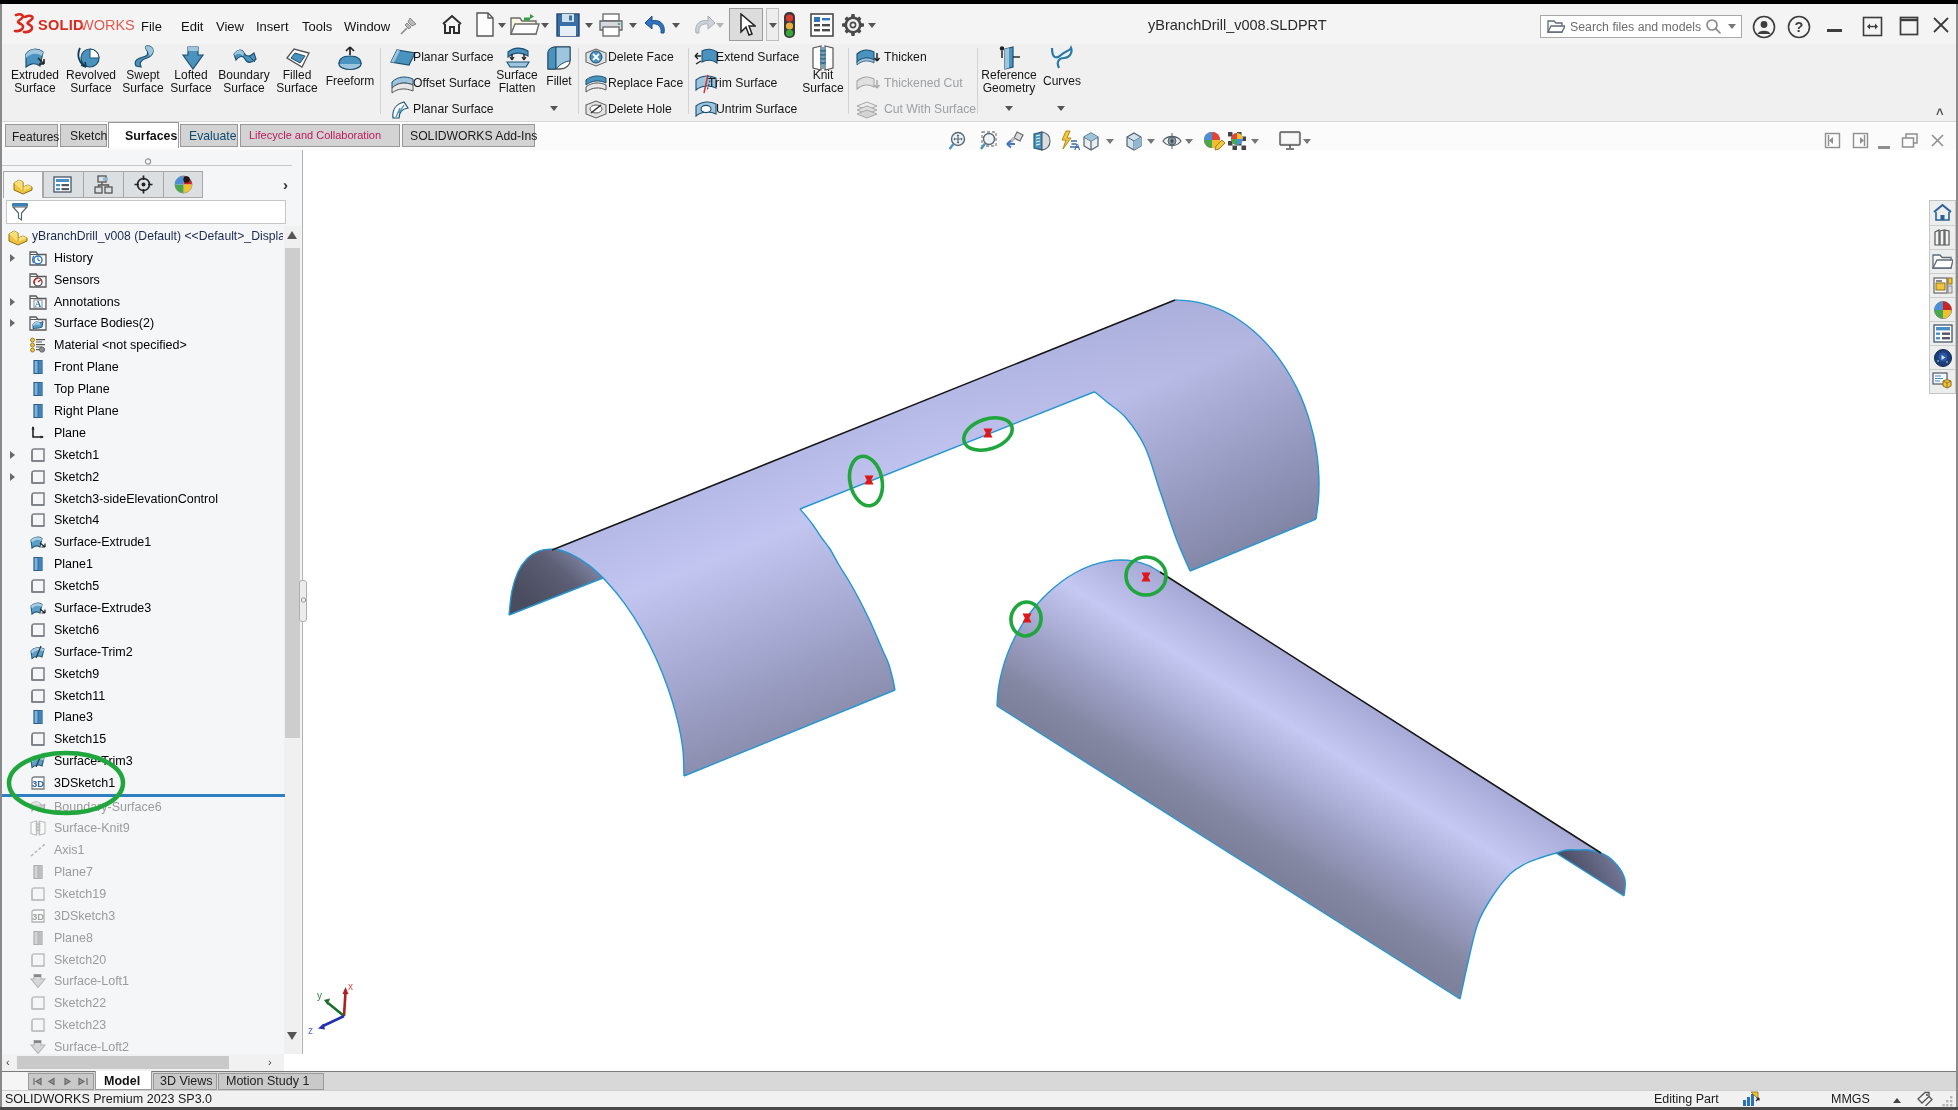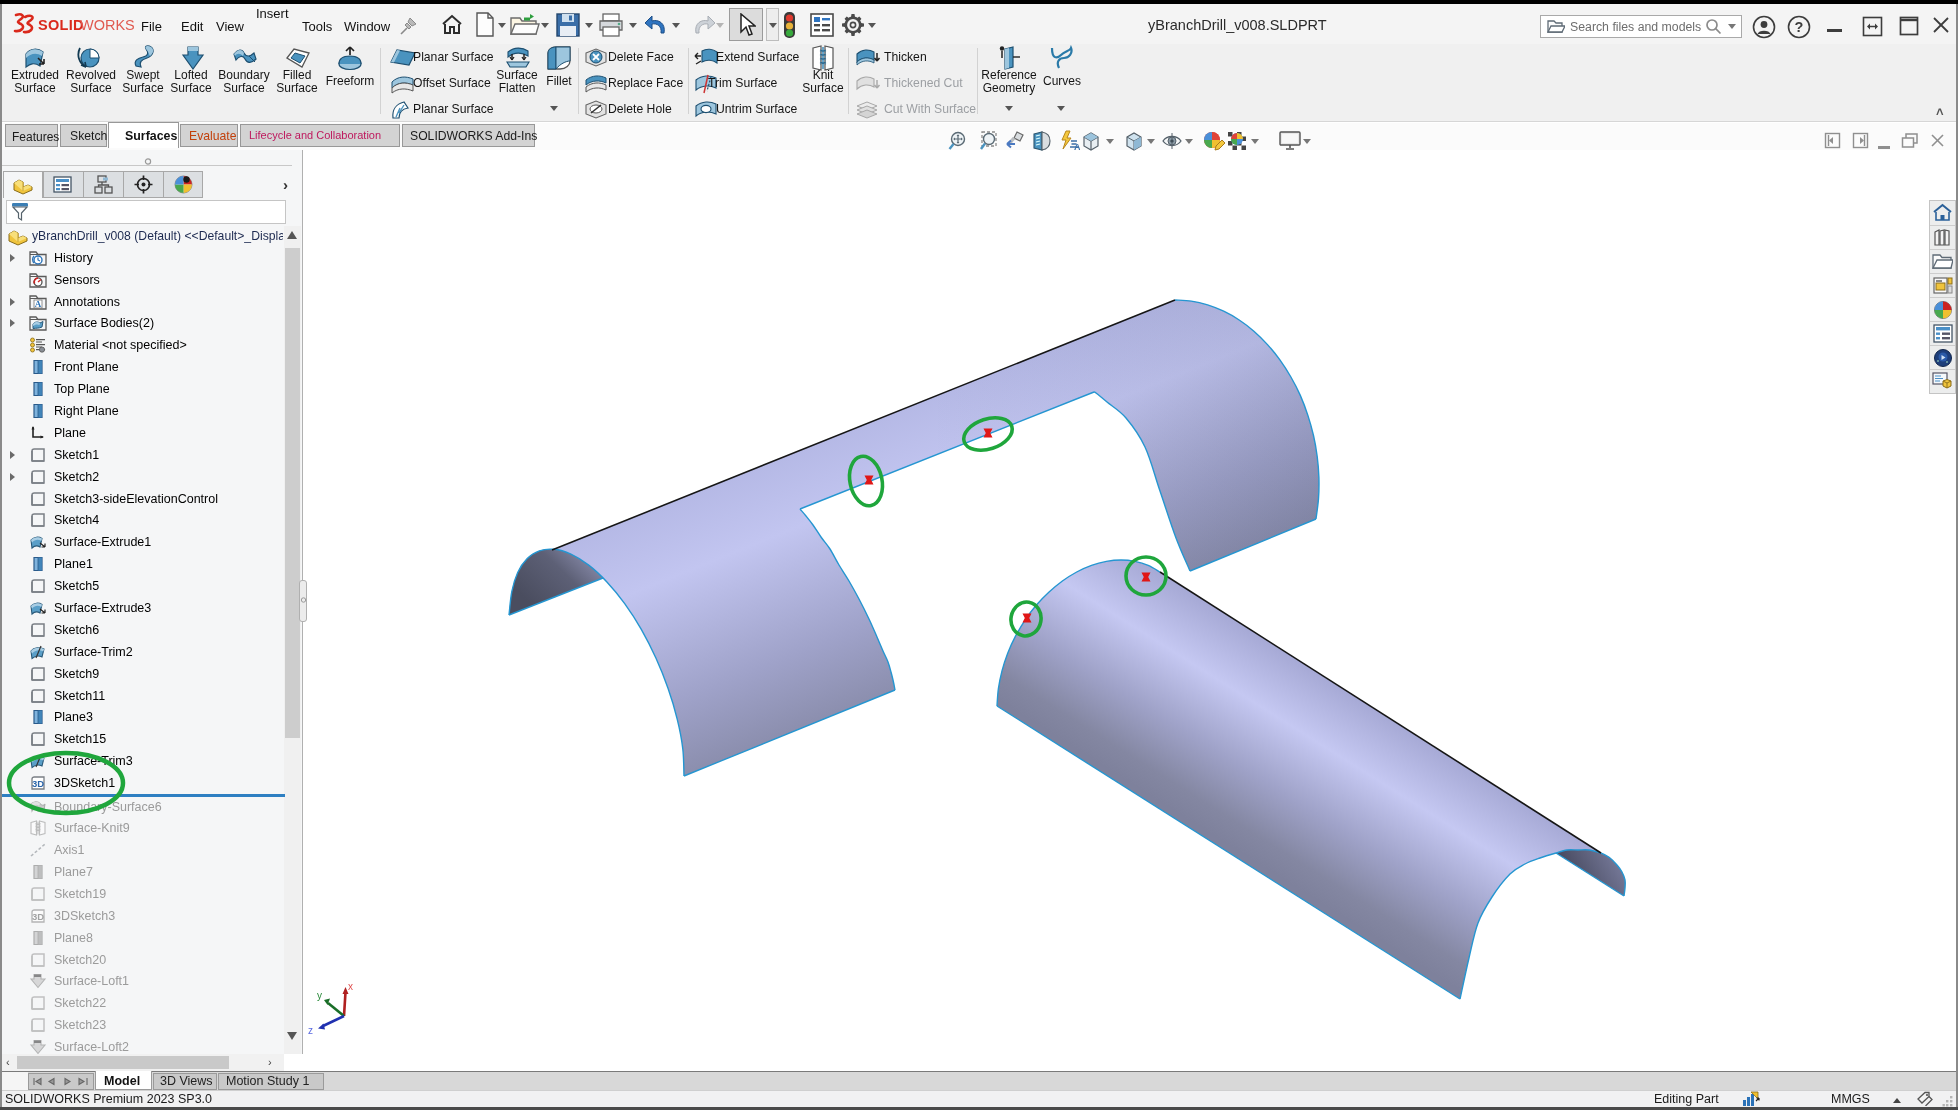--- a/index.html
+++ b/index.html
@@ -30,21 +30,21 @@
 <path d="M8,4 C14,2 17,5 13,8 C9,11 9,11 13,13 C18,16 13,21 7,20"></path>
 <path d="M17,6 C23,3 27,6 23,9 C19,12 18,12 22,14 C27,17 22,22 16,21"></path>
 </g>
 <text x="30" y="19" font-family="Liberation Sans" font-weight="bold" font-size="14.5" fill="#da291c" letter-spacing="0.3">SOLID</text>
 <text x="72" y="19" font-family="Liberation Sans" font-weight="normal" font-size="14.5" fill="#e05a50">WORKS</text>
 </svg>
 
 <div class="t mnu" style="left:141px;top:19px">File</div>
 <div class="t mnu" style="left:181px;top:19px">Edit</div>
 <div class="t mnu" style="left:216px;top:19px">View</div>
-<div class="t mnu" style="left:256px;top:6px">Insert</div>
+<div class="t mnu" style="left:256px;top:19px">Insert</div>
 <div class="t mnu" style="left:302px;top:19px">Tools</div>
 <div class="t mnu" style="left:344px;top:19px">Window</div>
 <svg class="ic" style="left:399px;top:16px" width="20" height="20" viewBox="0 0 20 20">
     <g stroke="#8a8a8a" fill="#b9b9b9">
       <path d="M11,2 L17,8 L13,10 L9,6 Z"></path>
       <path d="M8,7 L12,11 L10,13 L6,9 Z"></path>
       <line x1="8" y1="12" x2="2" y2="18" stroke-width="1.6"></line>
     </g>
   </svg>
 
@@ -320,21 +320,21 @@
 <div class="t" style="left:1936px;top:104px;font-size:13px;color:#555;font-weight:bold">˄</div>
 
 <div class="abs" style="left:2px;top:123px;width:1954px;height:27px;background:#fbfbfb"></div>
 <div class="abs" style="left:5px;top:124px;width:53px;height:23px;background:#d3d3d3;border:1px solid #989898"></div>
 <div class="t" style="left:12px;top:130px;font-size:12px;color:#1a1a1a">Features</div>
 <div class="abs" style="left:60px;top:124px;width:47px;height:23px;background:#d3d3d3;border:1px solid #989898"></div>
 <div class="t" style="left:70px;top:129px;font-size:12.2px;color:#1a1a1a">Sketch</div>
 <div class="abs" style="left:108px;top:122px;width:71px;height:26px;background:#fff;border:1px solid #989898;border-bottom:none"></div>
 <div class="t" style="left:125px;top:129px;font-size:12.4px;color:#111;font-weight:bold">Surfaces</div>
 <div class="abs" style="left:180px;top:124px;width:58px;height:23px;background:#d3d3d3;border:1px solid #989898"></div>
-<div class="t" style="left:189px;top:129px;font-size:12.2px;color:#c2410c">Evaluate</div>
+<div class="t" style="left:189px;top:129px;font-size:12.2px;color:#0c4a6e">Evaluate</div>
 <div class="abs" style="left:240px;top:124px;width:160px;height:23px;background:#d3d3d3;border:1px solid #989898"></div>
 <div class="t" style="left:249px;top:129px;font-size:11px;color:#be185d">Lifecycle and Collaboration</div>
 <div class="abs" style="left:402px;top:124px;width:133px;height:23px;background:#d3d3d3;border:1px solid #989898"></div>
 <div class="t" style="left:410px;top:129px;font-size:12.2px;color:#1a1a1a">SOLIDWORKS Add-Ins</div>
 
 <svg class="ic" style="left:946px;top:130px" width="22" height="22" viewBox="0 0 22 22">
     <circle cx="12" cy="9" r="6.5" fill="#eef3f6" stroke="#5a6a74" stroke-width="1.4"></circle>
     <path d="M12,5 L12,13 M8,9 L16,9" stroke="#5a6a74" stroke-width="1.2"></path>
     <path d="M12,4.2 L10.6,6 L13.4,6 Z M12,13.8 L10.6,12 L13.4,12 Z M7.2,9 L9,7.6 L9,10.4 Z M16.8,9 L15,7.6 L15,10.4 Z" fill="#5a6a74"></path>
     <line x1="7.5" y1="14" x2="3.5" y2="19" stroke="#4a93bf" stroke-width="2.4"></line>

